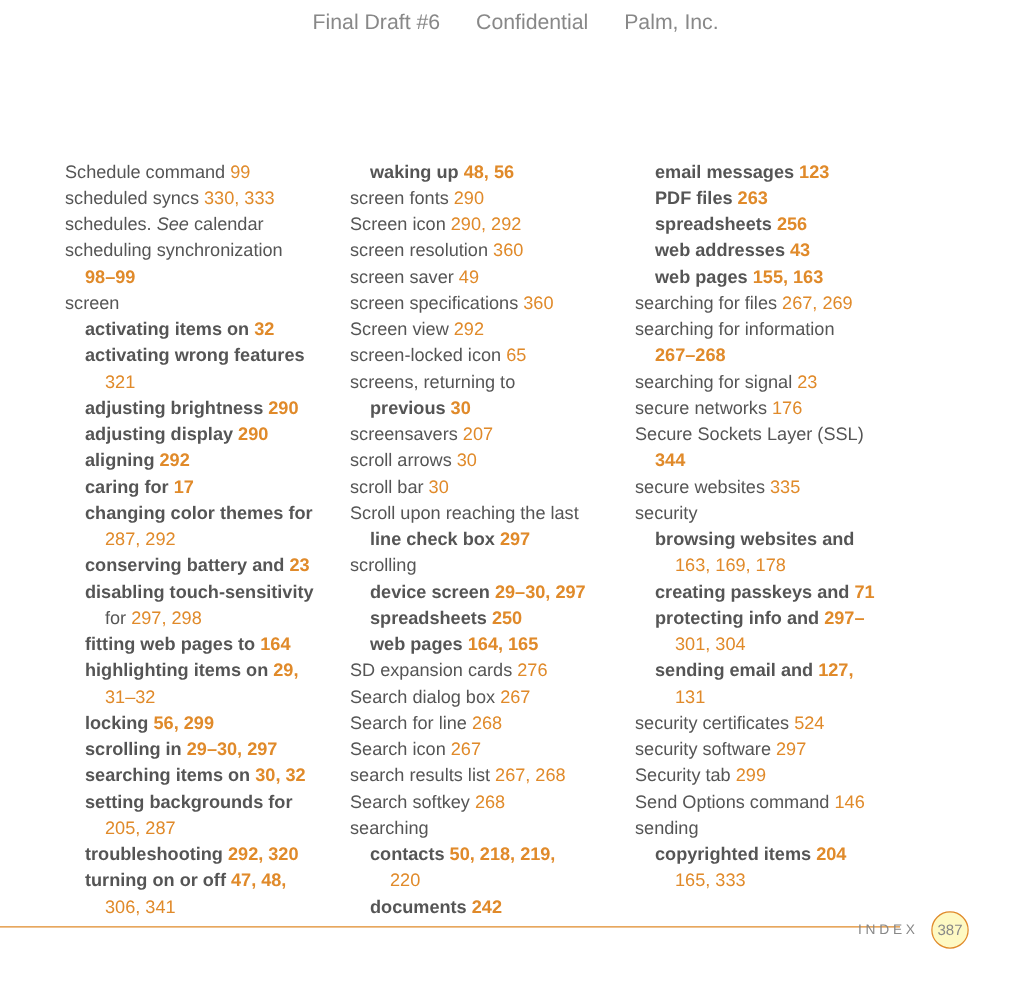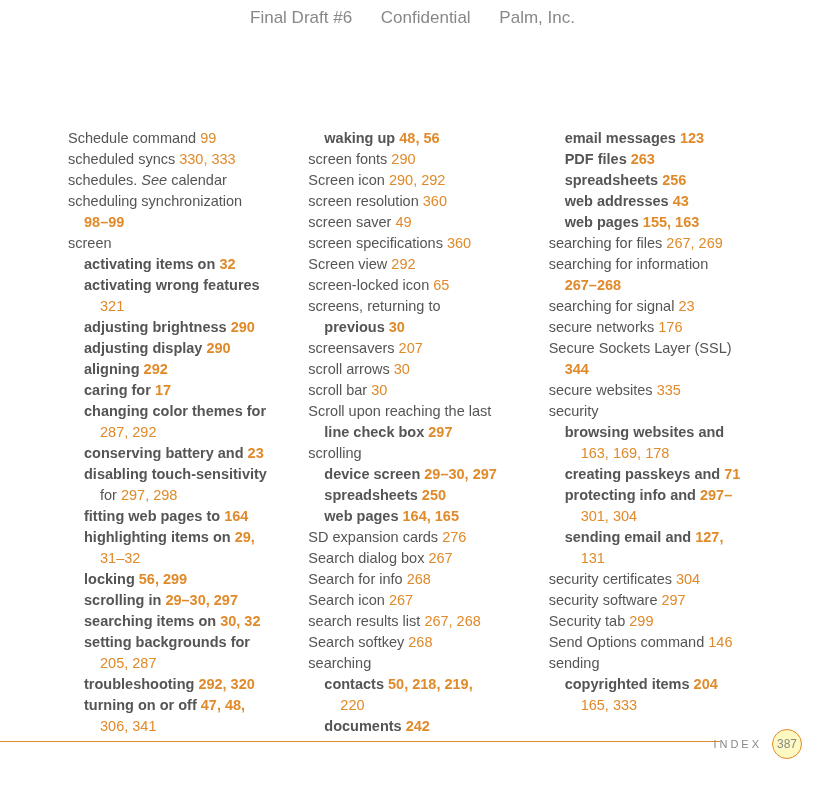--- a/index.html
+++ b/index.html
@@ -23,21 +23,20 @@
     .index-cols {
       display: flex;
       padding: 100px 52px 0 52px;
       gap: 0;
     }
     .col {
       width: 228px;
       font-size: 14.5px;
       line-height: 21px;
       color: #555;
-      margin-left: 16px;
     }
     .col .entry { }
     .sub1 { padding-left: 16px; font-weight: bold; }
     .sub2 { padding-left: 32px; }
     .pg { color: #e08a2a; }
     .see { font-style: italic; }
     .footer {
       position: absolute;
       bottom: 38px;
       left: 0; right: 0;
@@ -46,21 +45,21 @@
     .footer-line {
       position: absolute;
       top: 10px;
       left: 0;
       height: 1px;
       background: #e08a2a;
       width: 720px;
     }
     .footer-badge {
       position: absolute;
-      right: 23px;
+      right: 50px;
       top: -2px;
       display: flex;
       align-items: center;
       gap: 10px;
     }
     .footer-label {
       font-size: 11px;
       letter-spacing: 3px;
       color: #888;
     }
@@ -132,21 +131,21 @@
       <div class="entry "><span>scroll arrows </span><span class="pg">30</span></div>
       <div class="entry "><span>scroll bar </span><span class="pg">30</span></div>
       <div class="entry "><span>Scroll upon reaching the last</span></div>
       <div class="entry sub1"><span>line check box </span><span class="pg">297</span></div>
       <div class="entry "><span>scrolling</span></div>
       <div class="entry sub1"><span>device screen </span><span class="pg">29–30, 297</span></div>
       <div class="entry sub1"><span>spreadsheets </span><span class="pg">250</span></div>
       <div class="entry sub1"><span>web pages </span><span class="pg">164, 165</span></div>
       <div class="entry "><span>SD expansion cards </span><span class="pg">276</span></div>
       <div class="entry "><span>Search dialog box </span><span class="pg">267</span></div>
-      <div class="entry "><span>Search for info </span><span class="pg">268</span></div>
+      <div class="entry "><span>Search for line </span><span class="pg">268</span></div>
       <div class="entry "><span>Search icon </span><span class="pg">267</span></div>
       <div class="entry "><span>search results list </span><span class="pg">267, 268</span></div>
       <div class="entry "><span>Search softkey </span><span class="pg">268</span></div>
       <div class="entry "><span>searching</span></div>
       <div class="entry sub1"><span>contacts </span><span class="pg">50, 218, 219,</span></div>
       <div class="entry sub2"><span class="pg">220</span></div>
       <div class="entry sub1"><span>documents </span><span class="pg">242</span></div>
     </div>
     <div class="col">
       <div class="entry sub1"><span>email messages </span><span class="pg">123</span></div>
@@ -163,21 +162,21 @@
       <div class="entry sub1"><span class="pg">344</span></div>
       <div class="entry "><span>secure websites </span><span class="pg">335</span></div>
       <div class="entry "><span>security</span></div>
       <div class="entry sub1"><span>browsing websites and</span></div>
       <div class="entry sub2"><span class="pg">163, 169, 178</span></div>
       <div class="entry sub1"><span>creating passkeys and </span><span class="pg">71</span></div>
       <div class="entry sub1"><span>protecting info and </span><span class="pg">297–</span></div>
       <div class="entry sub2"><span class="pg">301, 304</span></div>
       <div class="entry sub1"><span>sending email and </span><span class="pg">127,</span></div>
       <div class="entry sub2"><span class="pg">131</span></div>
-      <div class="entry "><span>security certificates </span><span class="pg">304</span></div>
+      <div class="entry "><span>security certificates </span><span class="pg">524</span></div>
       <div class="entry "><span>security software </span><span class="pg">297</span></div>
       <div class="entry "><span>Security tab </span><span class="pg">299</span></div>
       <div class="entry "><span>Send Options command </span><span class="pg">146</span></div>
       <div class="entry "><span>sending</span></div>
       <div class="entry sub1"><span>copyrighted items </span><span class="pg">204</span></div>
       <div class="entry sub2"><span class="pg">165, 333</span></div>
     </div>
   </div>
 
 <div class="footer">

